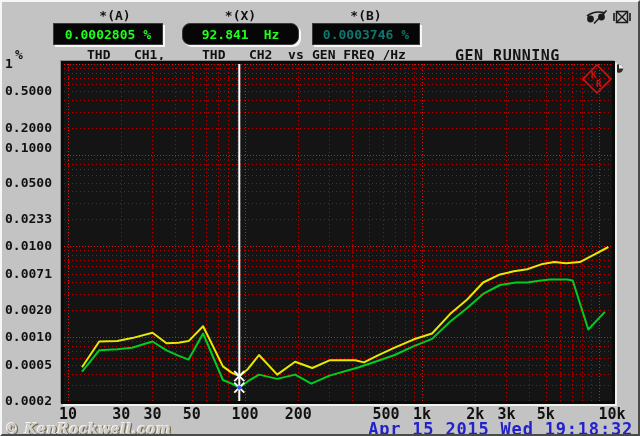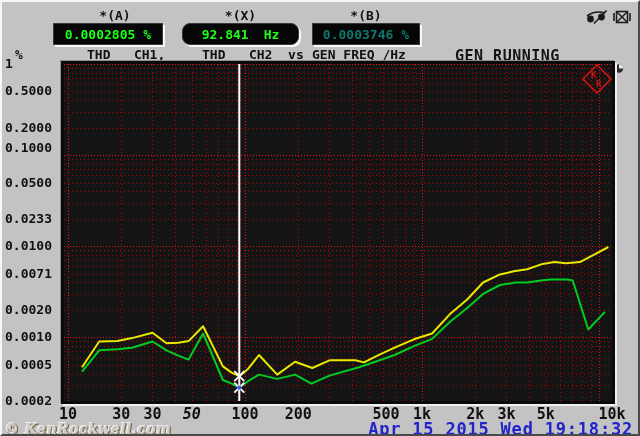--- a/index.html
+++ b/index.html
@@ -182,21 +182,21 @@
     <span class="ylab" style="top: 208.787px;">0.0233</span>
     <span class="ylab" style="top: 236.213px;">0.0100</span>
     <span class="ylab" style="top: 263.639px;">0.0071</span>
     <span class="ylab" style="top: 299.894px;">0.0020</span>
     <span class="ylab" style="top: 327.319px;">0.0010</span>
     <span class="ylab" style="top: 354.745px;">0.0005</span>
     <span class="ylab" style="top: 391px;">0.0002</span>
     <span class="xlab" style="left: 66px;">10</span>
     <span class="xlab" style="left: 119.282px;">30</span>
     <span class="xlab" style="left: 150.45px;">30</span>
-    <span class="xlab" style="left: 189.718px; font-style: italic;">50</span>
+    <span class="xlab" style="left: 189.718px;">50</span>
     <span class="xlab" style="left: 243px;">100</span>
     <span class="xlab" style="left: 296.282px;">200</span>
     <span class="xlab" style="left: 384px;">500</span>
     <span class="xlab" style="left: 420px;">1k</span>
     <span class="xlab" style="left: 473.282px;">2k</span>
     <span class="xlab" style="left: 504.45px;">3k</span>
     <span class="xlab" style="left: 543.718px;">5k</span>
     <span class="xlab" style="left: 610px;">10k</span>
   </div>
 

